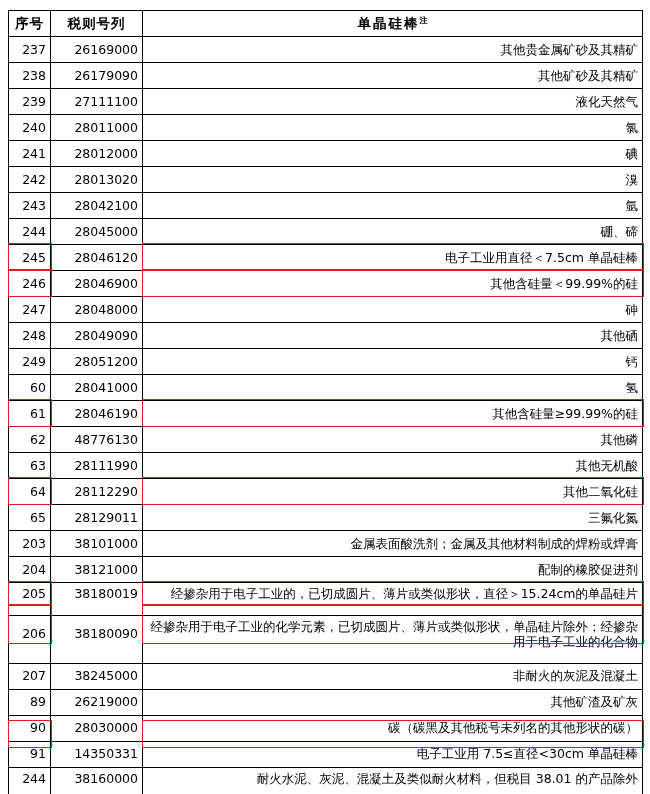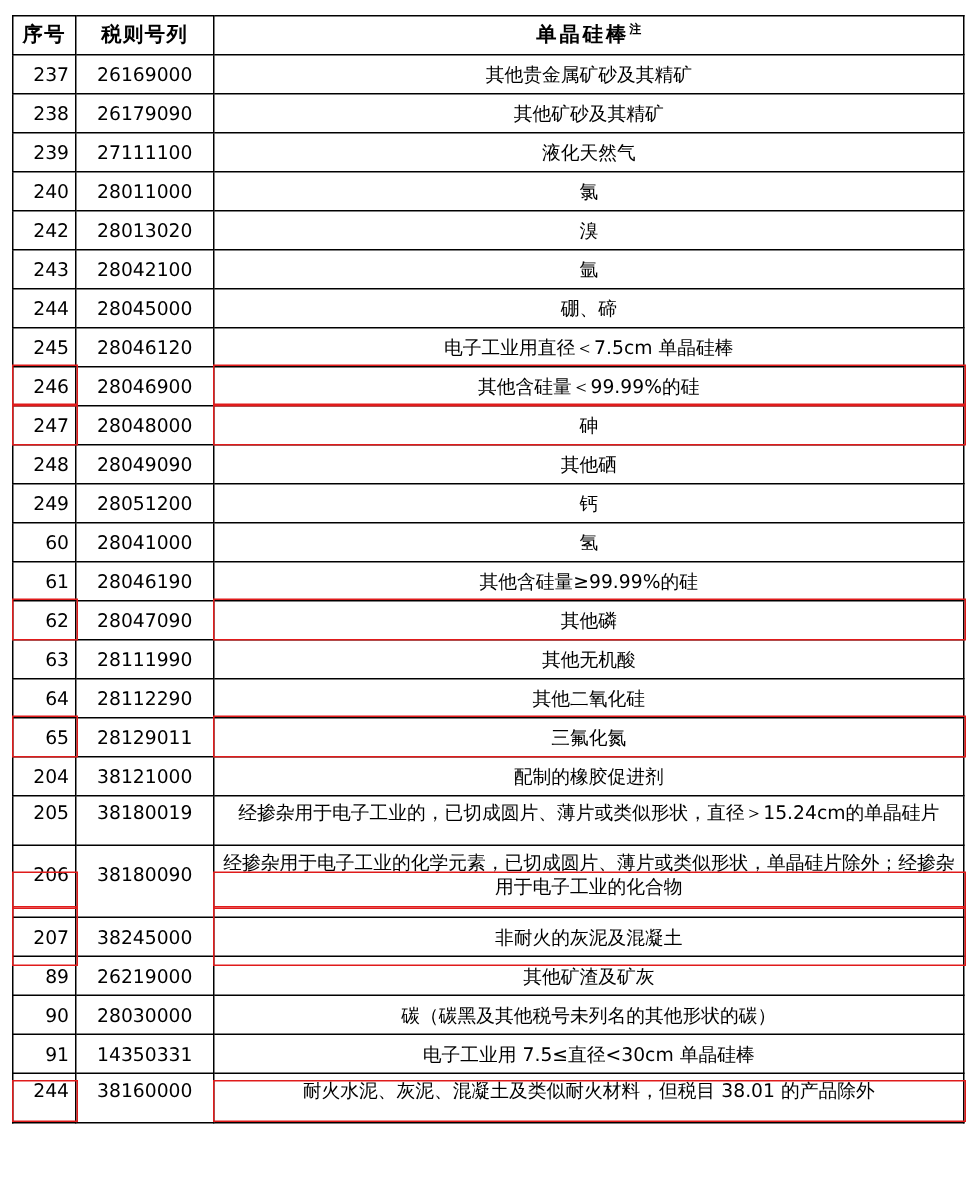--- a/index.html
+++ b/index.html
@@ -52,26 +52,26 @@
     font-size: 8px;
     vertical-align: super;
     letter-spacing: 0;
   }
   td.no {
     text-align: right;
     font-size: 12.5px;
     padding: 2px 2px;
   }
   td.code {
-    text-align: center;
+    text-align: right;
     padding-left: 6px;
     font-size: 12.5px;
   }
   td.name {
-    text-align: center;
+    text-align: right;
     padding-left: 6px;
     font-size: 12.5px;
   }
   tr.single td { height: 21px; }
   tr.multi td  { padding-top: 3px; padding-bottom: 13px; }
 
   
   .hl {
     position: absolute;
     border: 1.6px solid #e01b1b;
@@ -112,20 +112,25 @@
           <td class="no">239</td>
           <td class="code">27111100</td>
           <td class="name">液化天然气</td>
         </tr>
         <tr class="single">
           <td class="no">240</td>
           <td class="code">28011000</td>
           <td class="name">氯</td>
         </tr>
         <tr class="single">
+          <td class="no">241</td>
+          <td class="code">28012000</td>
+          <td class="name">碘</td>
+        </tr>
+        <tr class="single">
           <td class="no">242</td>
           <td class="code">28013020</td>
           <td class="name">溴</td>
         </tr>
         <tr class="single">
           <td class="no">243</td>
           <td class="code">28042100</td>
           <td class="name">氩</td>
         </tr>
         <tr class="single">
@@ -163,37 +168,42 @@
           <td class="code">28041000</td>
           <td class="name">氢</td>
         </tr>
         <tr class="single">
           <td class="no">61</td>
           <td class="code">28046190</td>
           <td class="name">其他含硅量≥99.99%的硅</td>
         </tr>
         <tr class="single">
           <td class="no">62</td>
-          <td class="code">28047090</td>
+          <td class="code">48776130</td>
           <td class="name">其他磷</td>
         </tr>
         <tr class="single">
           <td class="no">63</td>
           <td class="code">28111990</td>
           <td class="name">其他无机酸</td>
         </tr>
         <tr class="single">
           <td class="no">64</td>
           <td class="code">28112290</td>
           <td class="name">其他二氧化硅</td>
         </tr>
         <tr class="single">
           <td class="no">65</td>
           <td class="code">28129011</td>
           <td class="name">三氟化氮</td>
+        </tr>
+        <tr class="single">
+          <td class="no">203</td>
+          <td class="code">38101000</td>
+          <td class="name">金属表面酸洗剂；金属及其他材料制成的焊粉或焊膏</td>
         </tr>
         <tr class="single">
           <td class="no">204</td>
           <td class="code">38121000</td>
           <td class="name">配制的橡胶促进剂</td>
         </tr>
         <tr class="multi">
           <td class="no">205</td>
           <td class="code">38180019</td>
           <td class="name">经掺杂用于电子工业的，已切成圆片、薄片或类似形状，直径＞15.24cm的单晶硅片</td>

